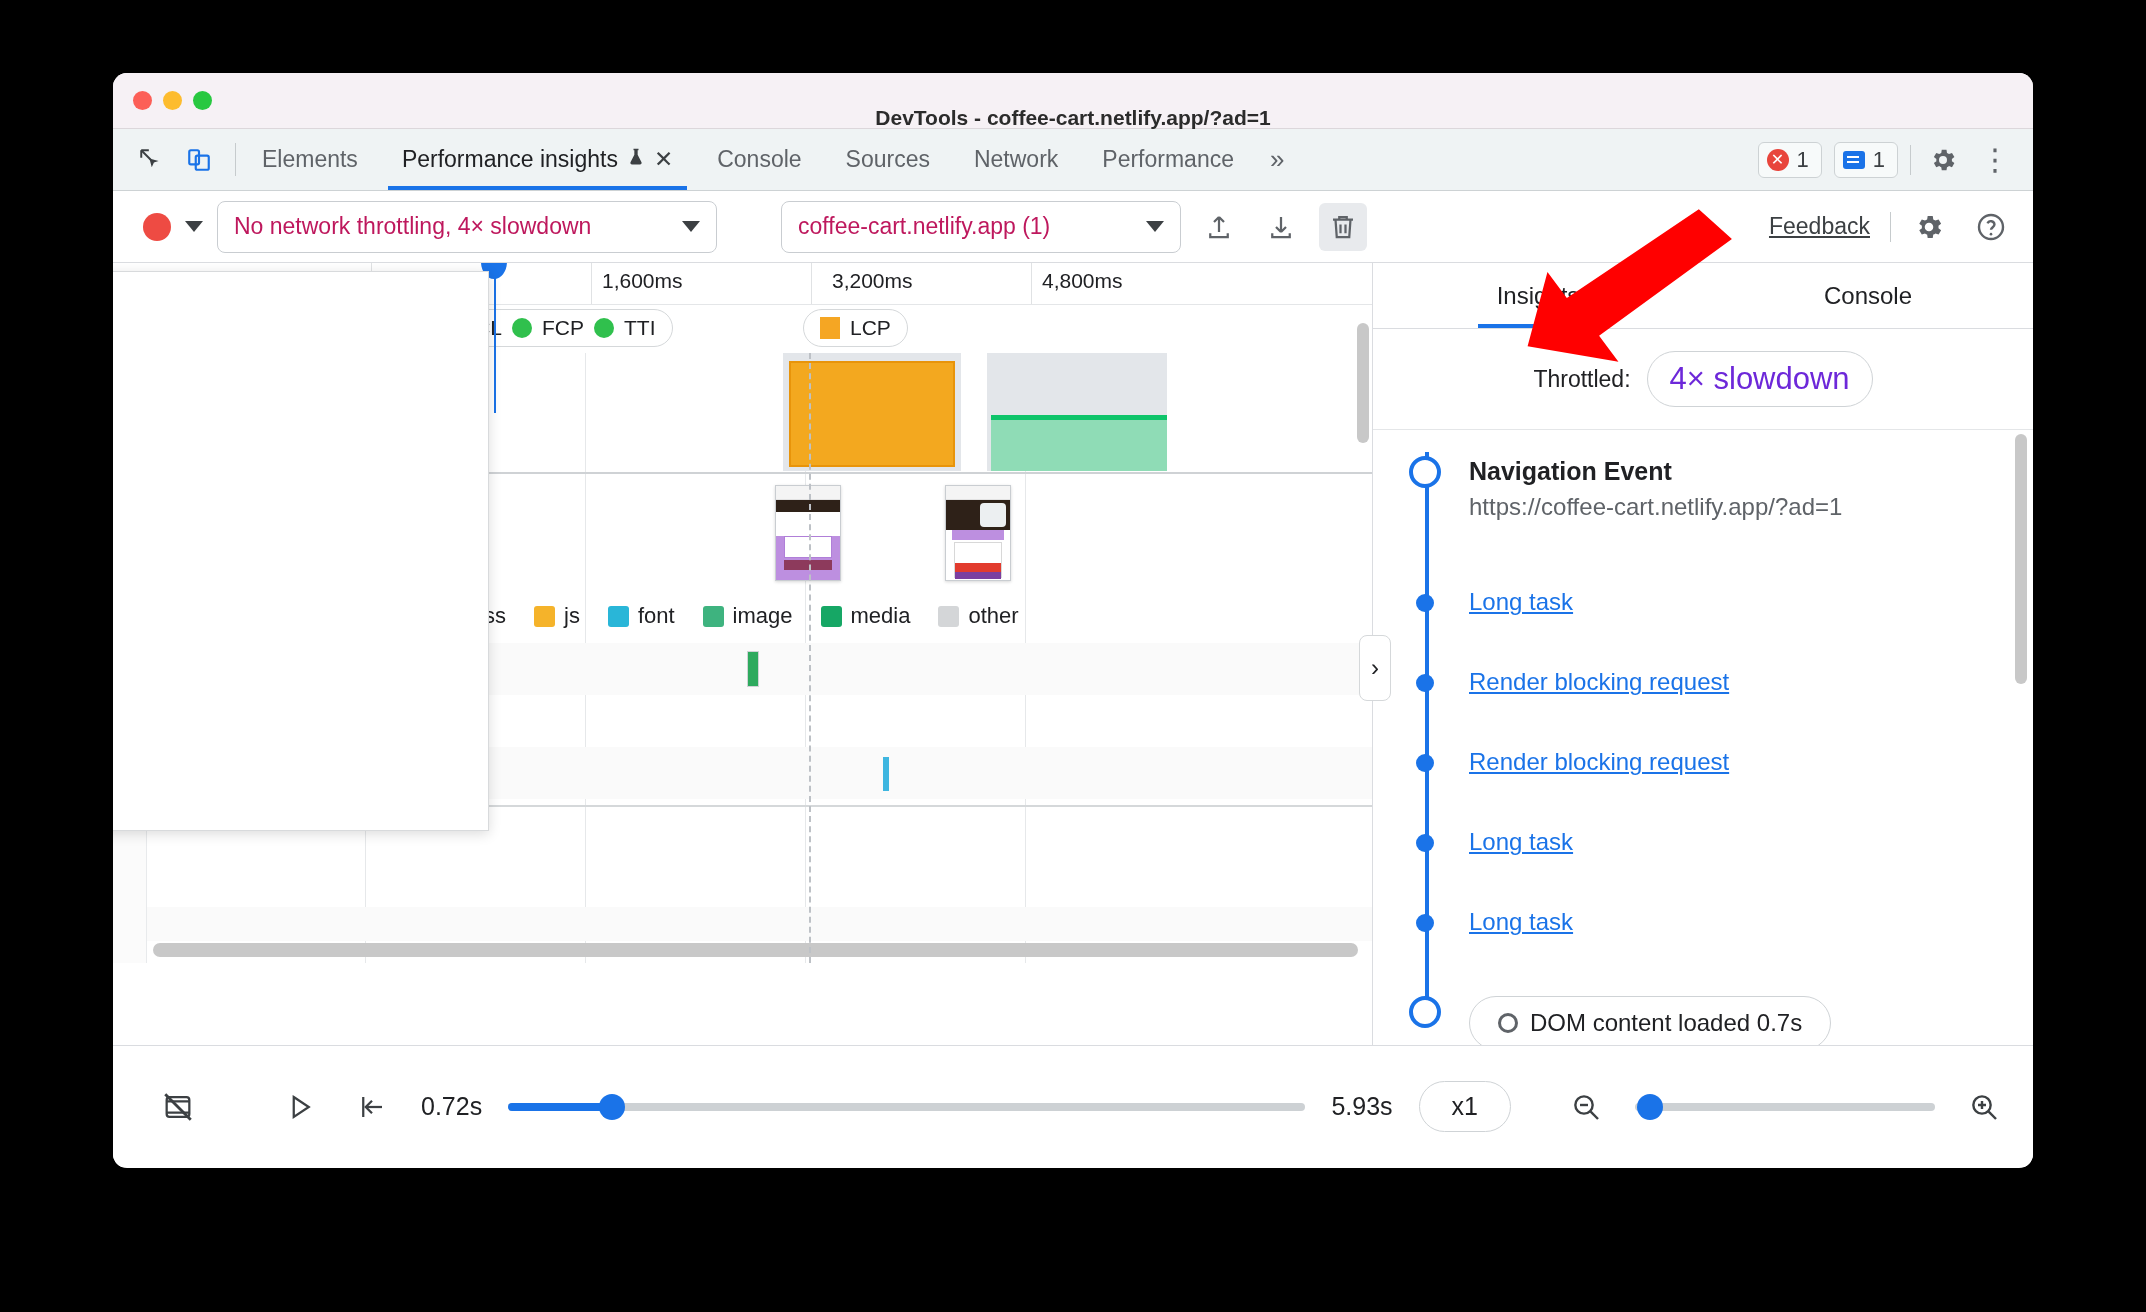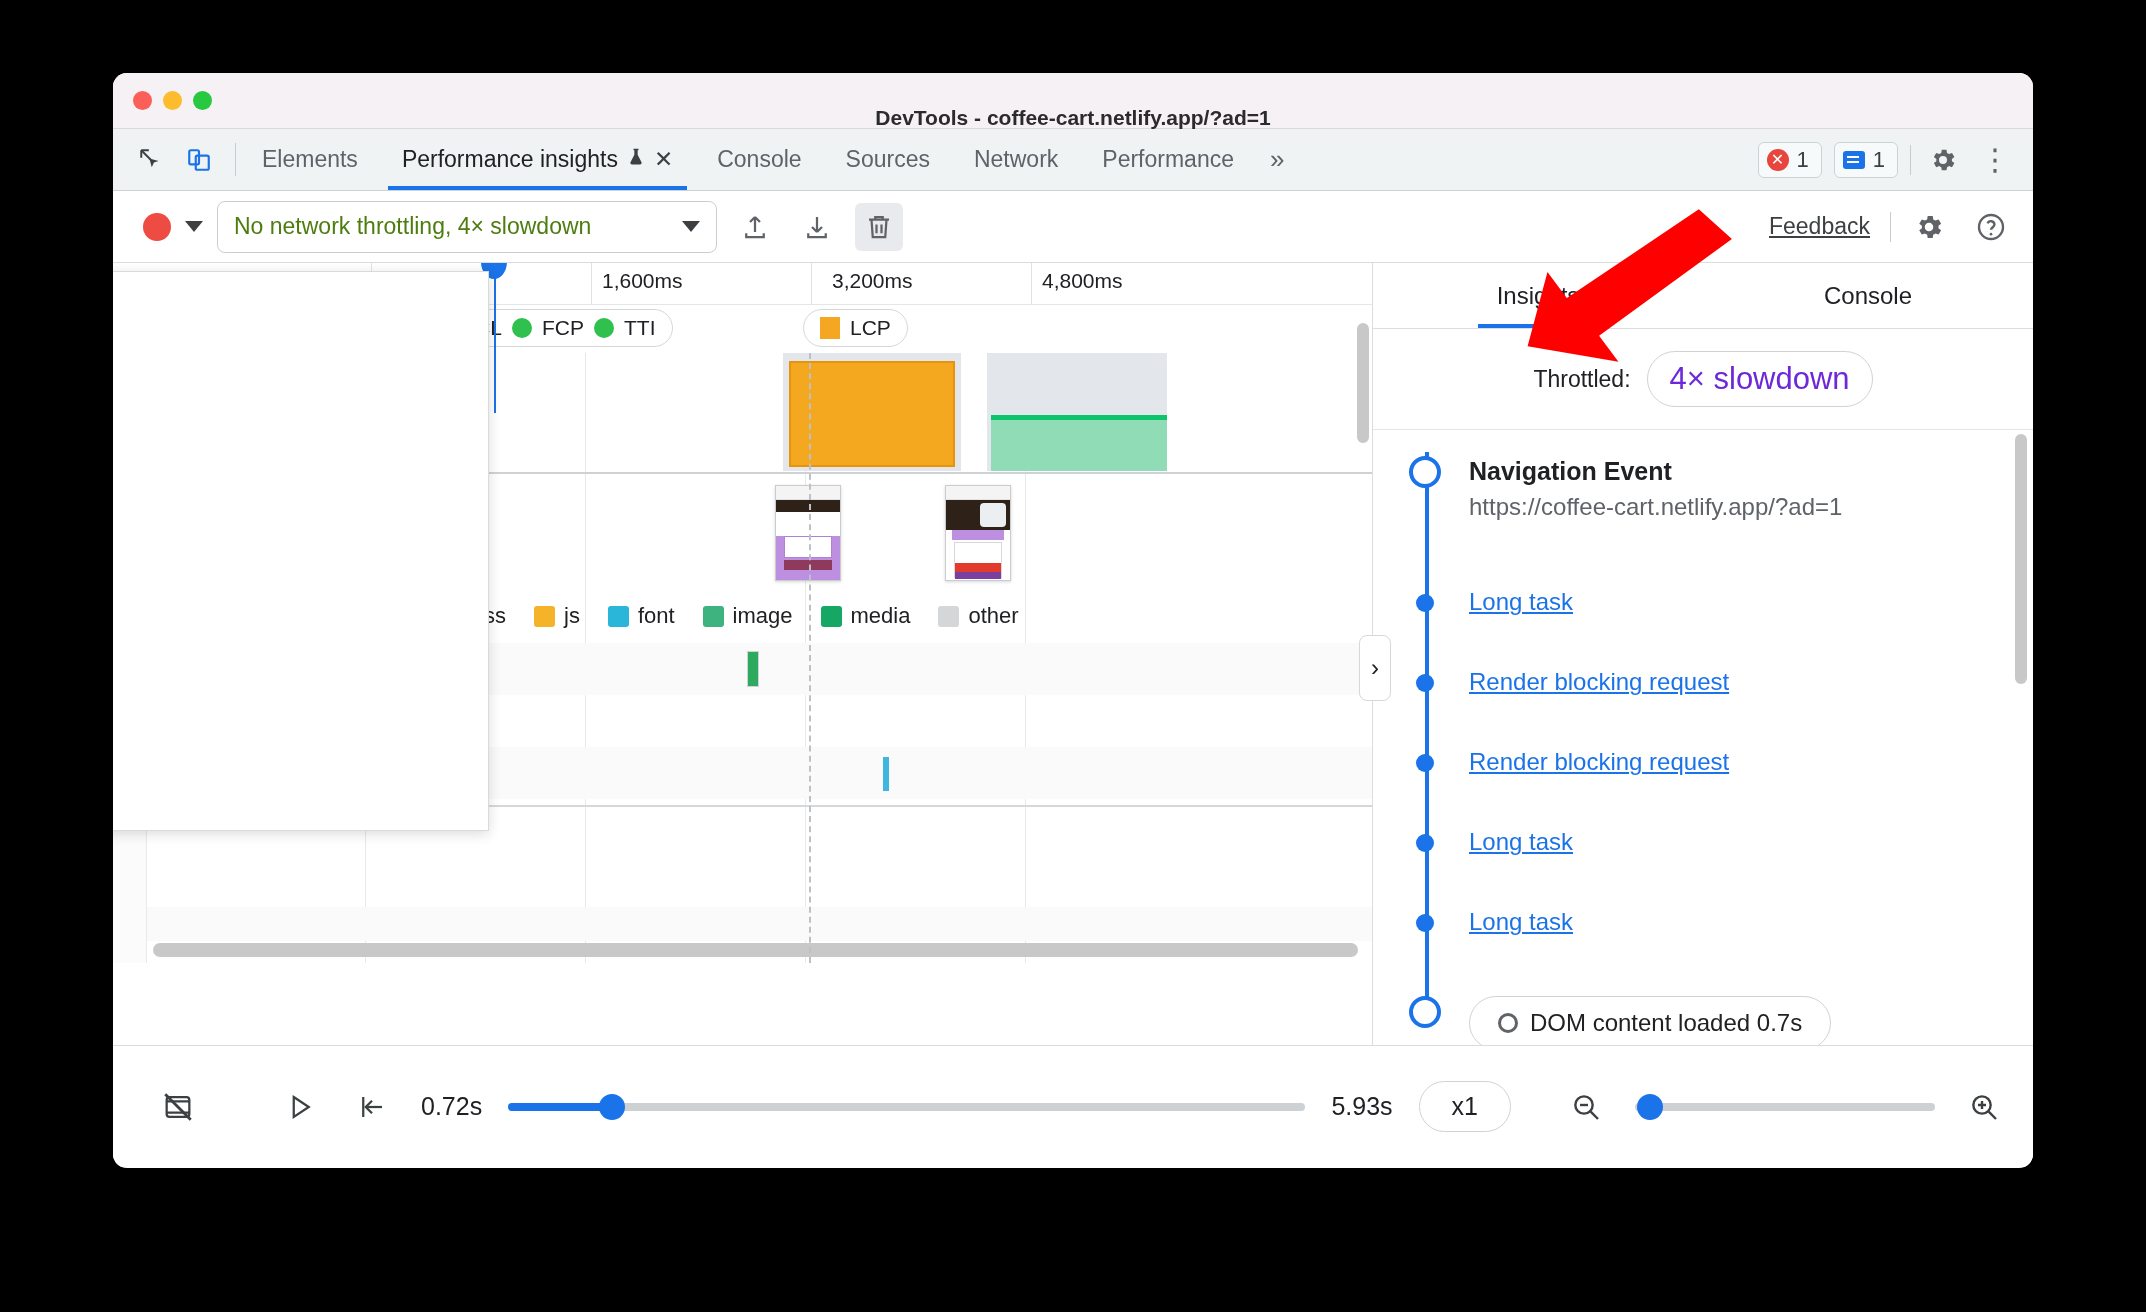--- a/index.html
+++ b/index.html
@@ -107,21 +107,21 @@
     display: flex; align-items: center; gap: 14px;
     padding: 0 18px;
   }
   .rec-dot { width: 28px; height: 28px; border-radius: 50%; background: #ee4b43; margin-left: 12px; }
   .caret { width: 0; height: 0; border-left: 9px solid transparent; border-right: 9px solid transparent;
            border-top: 11px solid #3c4043; }
   .select {
     display: flex; align-items: center; justify-content: space-between; gap: 20px;
     border: 1px solid #c9cdd1; border-radius: 8px;
     height: 52px; padding: 0 16px;
-    font-size: 23px; color: #4d7c0f; background: #fff;
+    font-size: 23px; color: #be185d; background: #fff;
   }
   .tbtn {
     width: 48px; height: 48px; border-radius: 6px;
     display: flex; align-items: center; justify-content: center;
   }
   .tbtn.pressed { background: #e8eaed; }
   .tb-spacer { flex: 1; }
   .feedback {
     font-size: 23px; color: #3c4043; text-decoration: underline; margin-right: 6px;
   }
@@ -357,20 +357,24 @@
 
     <div class="toolbar">
       <div class="rec-dot"></div>
       <div class="caret"></div>
 
       <div class="select" style="width:500px;">
         <span>No network throttling, 4× slowdown</span>
         <span class="caret"></span>
       </div>
 
+      <div class="select" style="width:400px;margin-left:50px;">
+        <span>coffee-cart.netlify.app (1)</span>
+        <span class="caret"></span>
+      </div>
 
       <div class="tbtn">
         <svg width="30" height="30" viewBox="0 0 24 24" fill="none" stroke="#5f6368" stroke-width="1.8">
           <path d="M12 16V4M12 4l-4 4M12 4l4 4"></path>
             <path d="M5 17v3h14v-3"></path>
         </svg>
       </div>
       <div class="tbtn">
         <svg width="30" height="30" viewBox="0 0 24 24" fill="none" stroke="#5f6368" stroke-width="1.8">
           <path d="M12 4v12M12 16l-4-4M12 16l4-4"></path>

